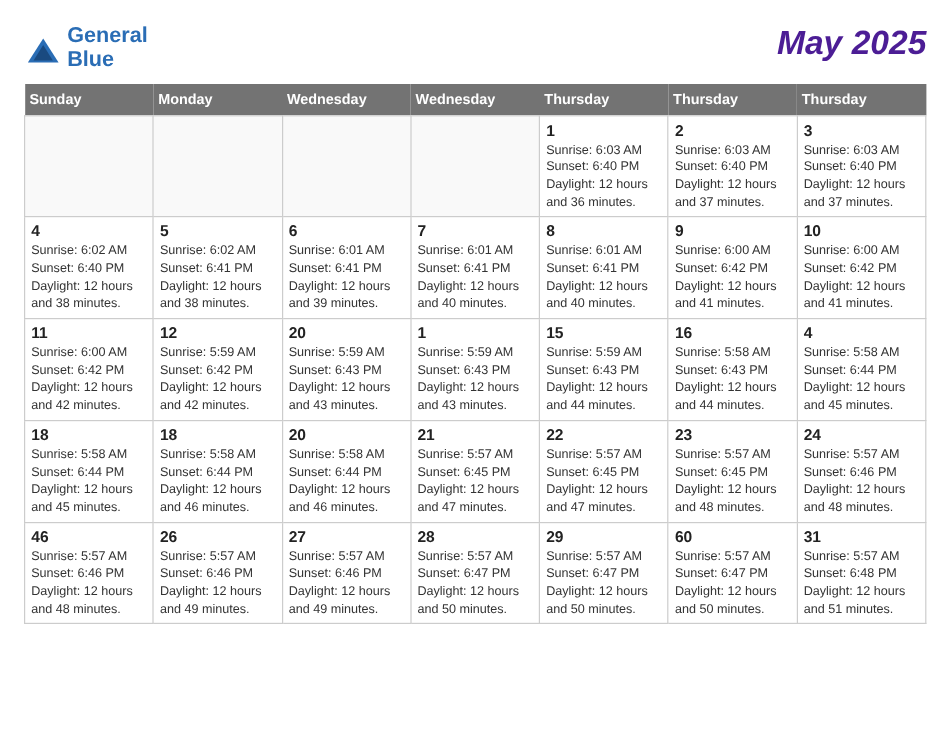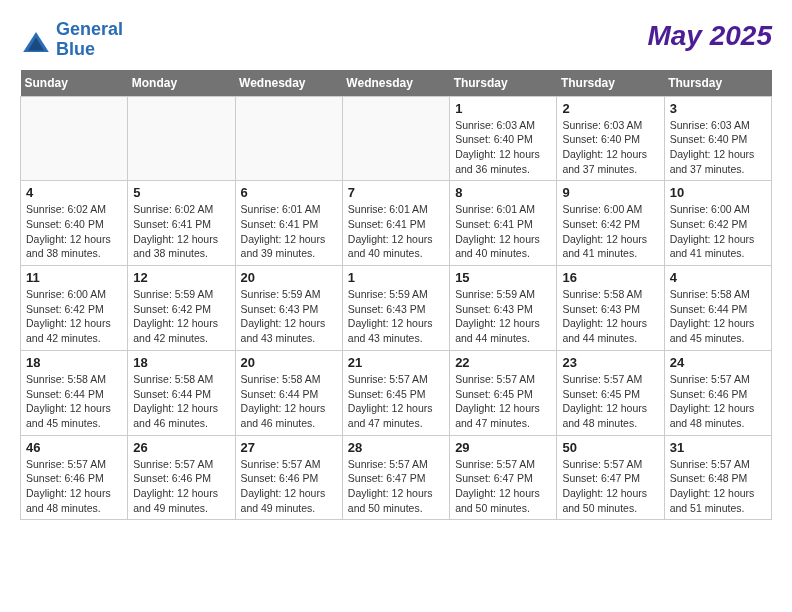--- a/index.html
+++ b/index.html
@@ -325,21 +325,21 @@
 and 50 minutes.</div>
         </td>
         <td>
           <div class="day-number">29</div>
           <div class="day-info" style="white-space: pre-line;">Sunrise: 5:57 AM
 Sunset: 6:47 PM
 Daylight: 12 hours
 and 50 minutes.</div>
         </td>
         <td>
-          <div class="day-number">50</div>
+          <div class="day-number">60</div>
           <div class="day-info" style="white-space: pre-line;">Sunrise: 5:57 AM
 Sunset: 6:47 PM
 Daylight: 12 hours
 and 50 minutes.</div>
         </td>
         <td>
           <div class="day-number">31</div>
           <div class="day-info" style="white-space: pre-line;">Sunrise: 5:57 AM
 Sunset: 6:48 PM
 Daylight: 12 hours

